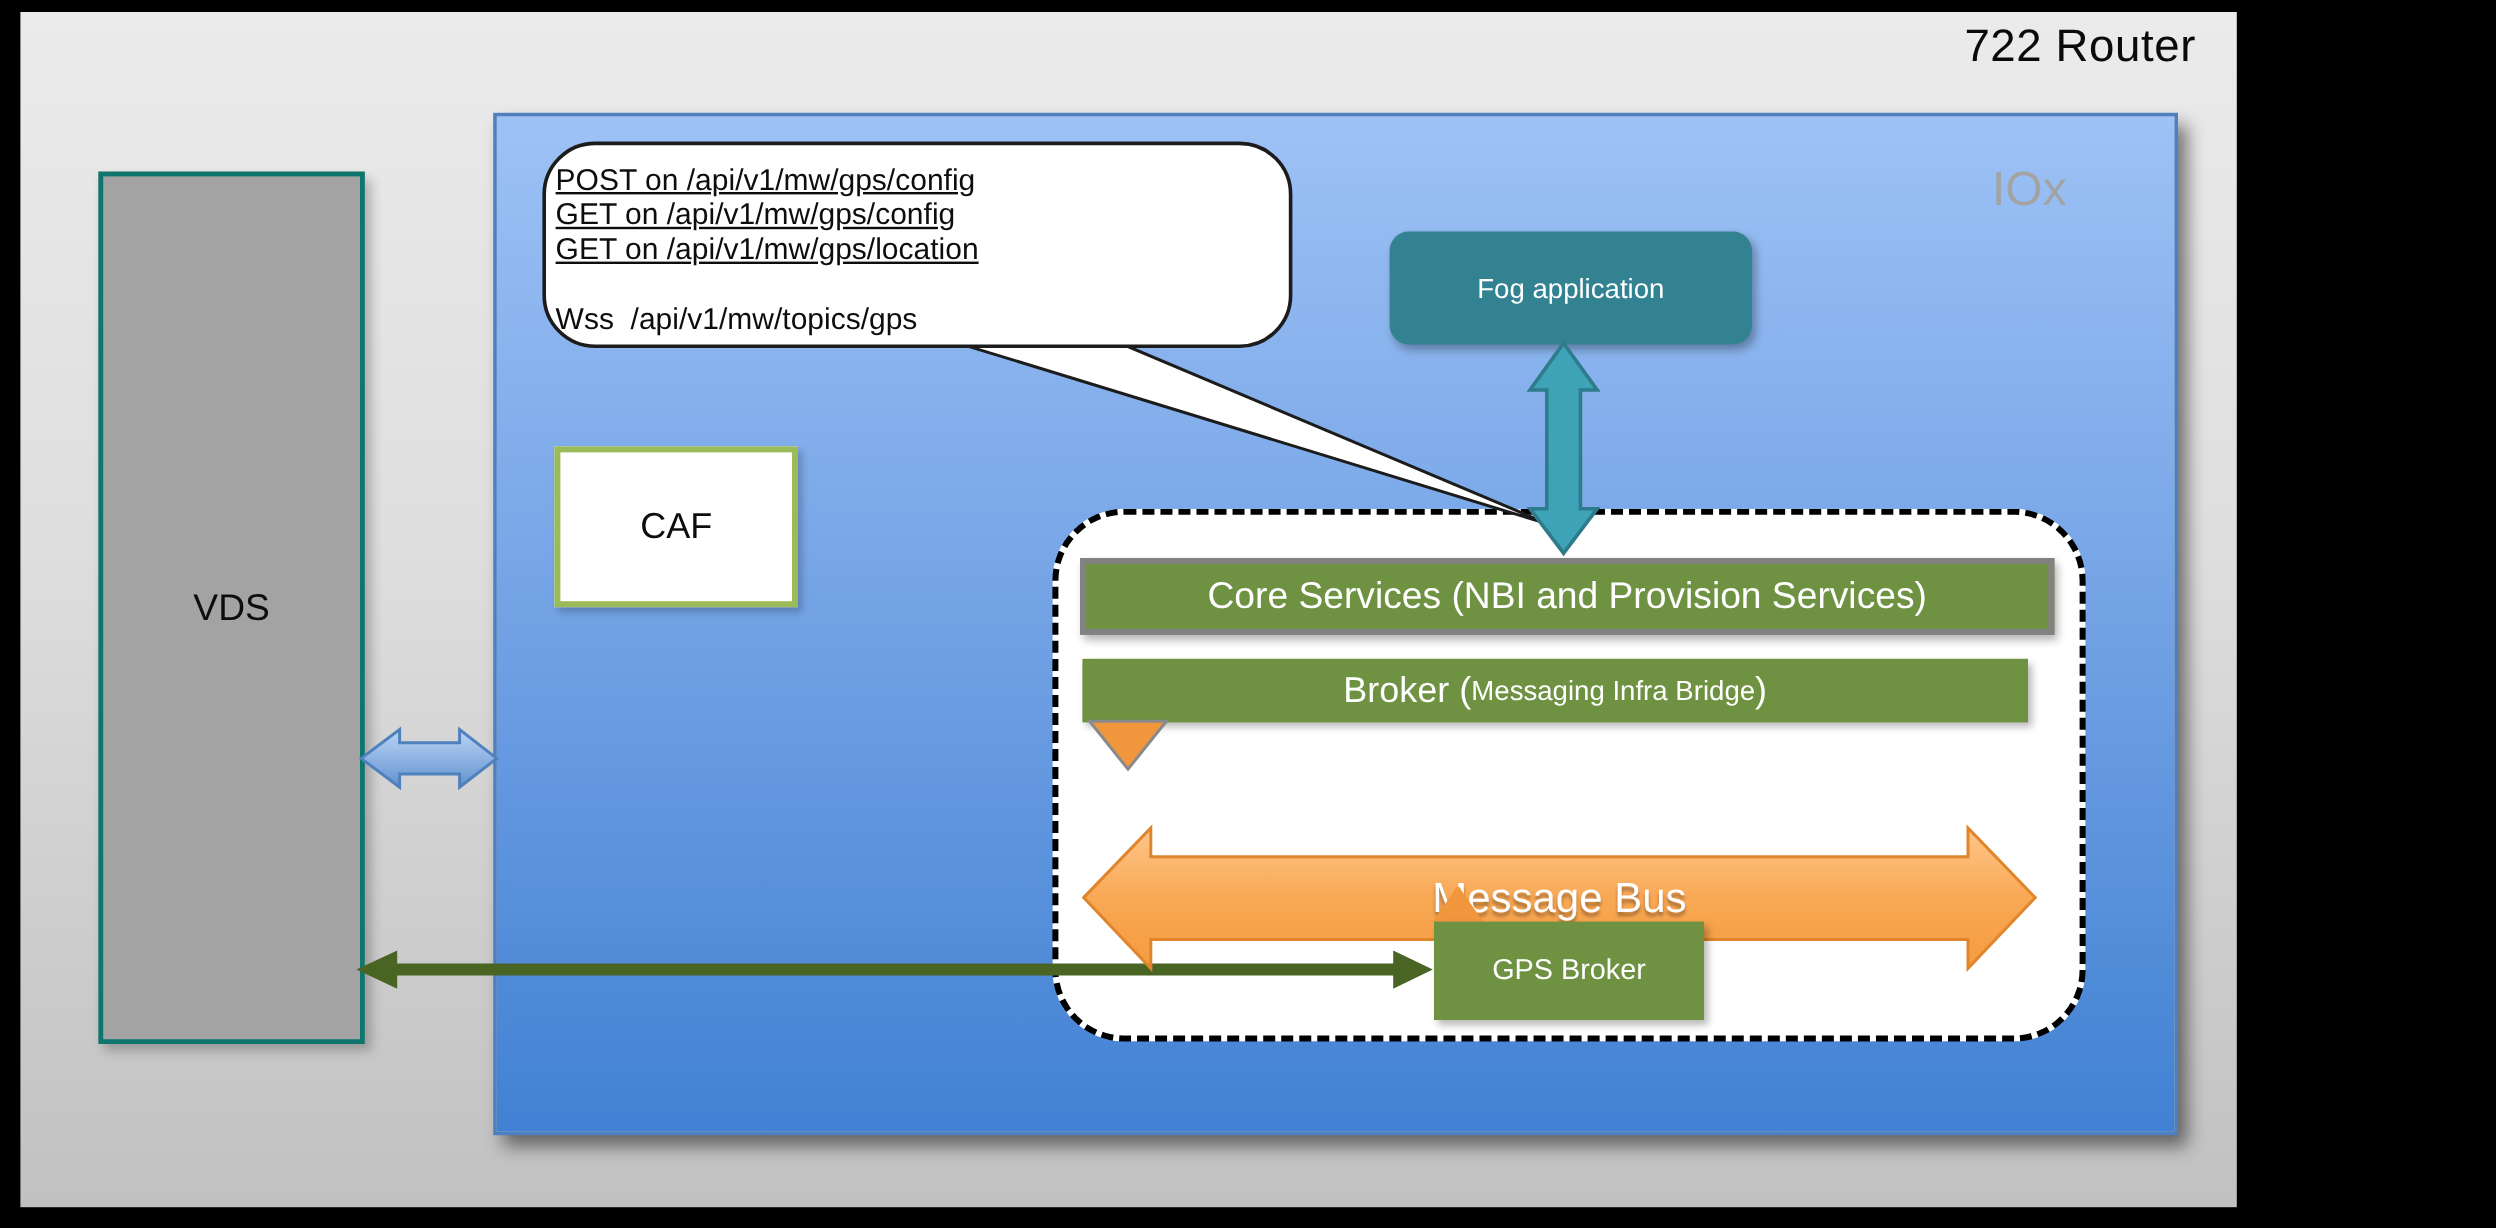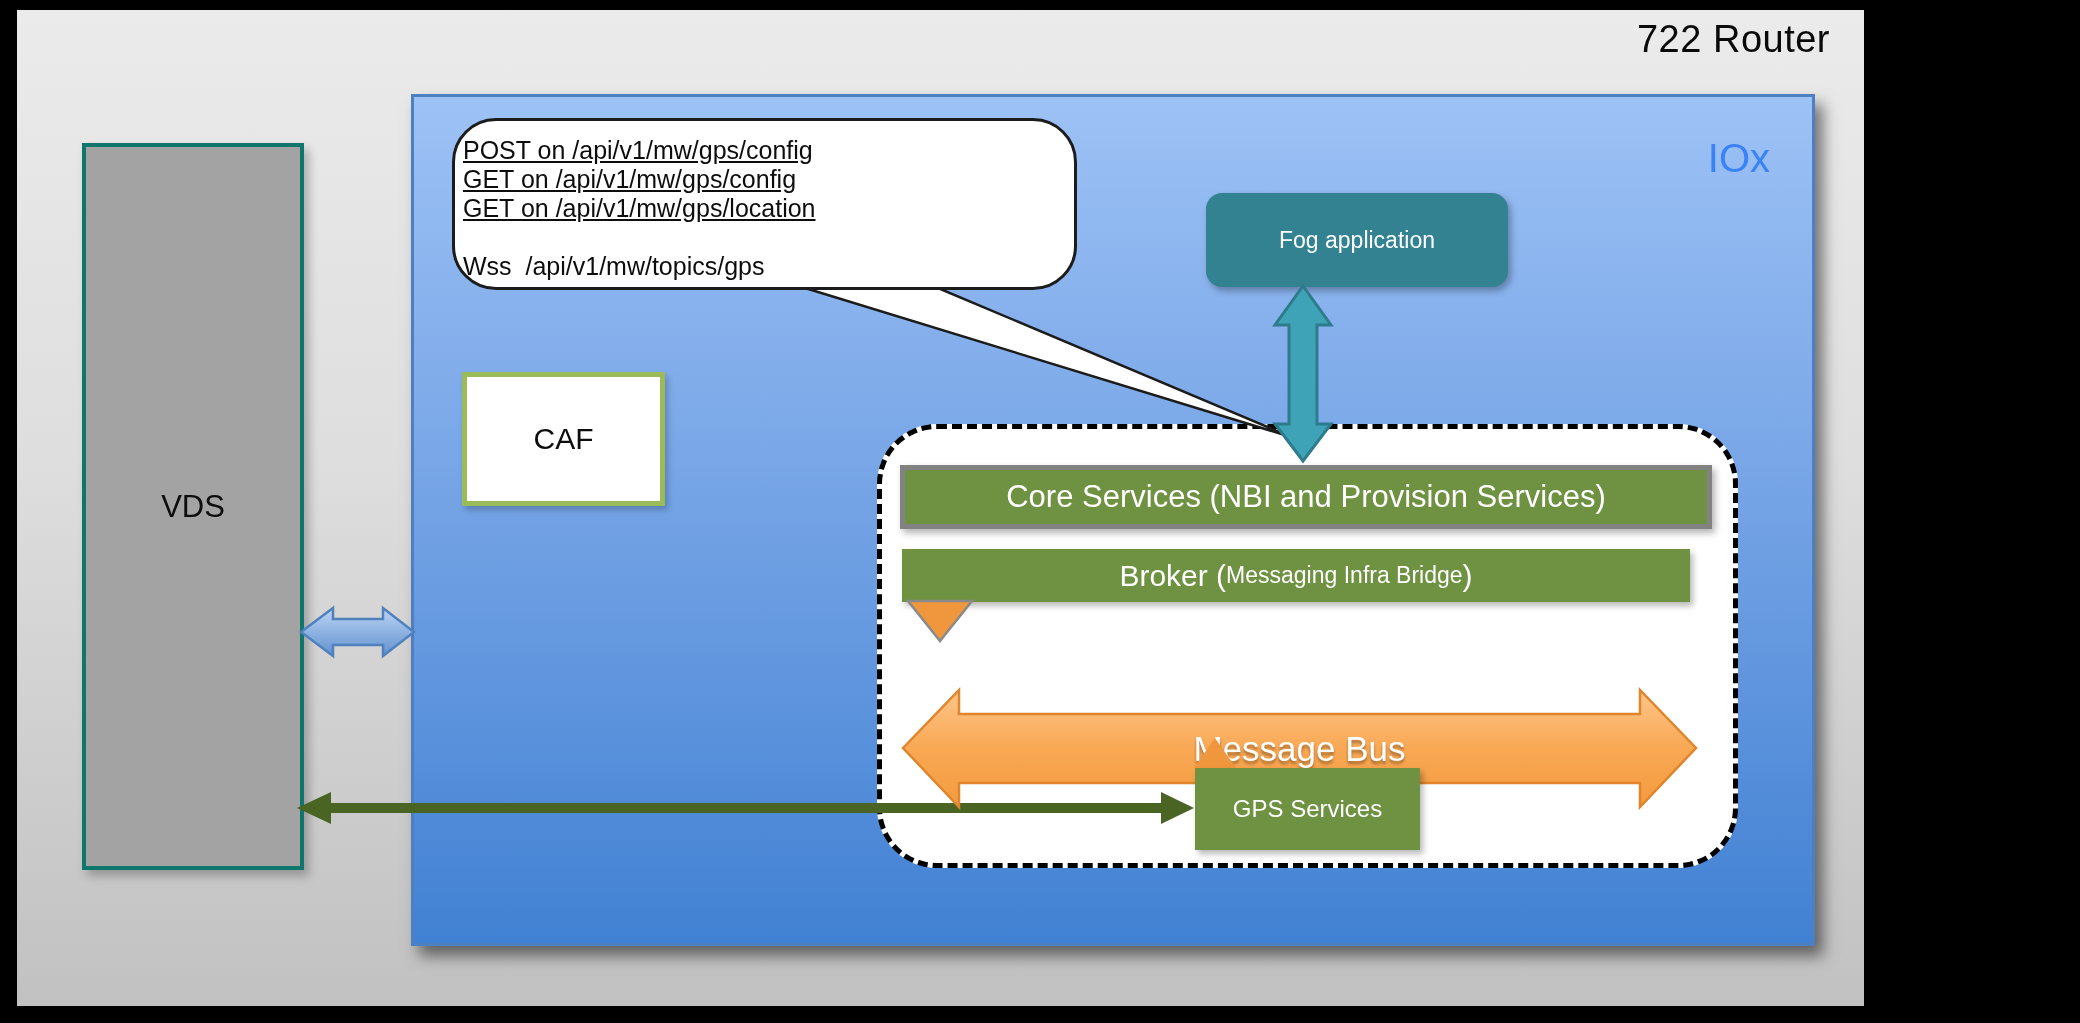--- a/index.html
+++ b/index.html
@@ -15,41 +15,41 @@
 
   .vds-box{left:82px;top:143px;width:222px;height:727px;background:#a3a3a3;
            border:4px solid #0f766e;box-sizing:border-box;
            box-shadow:5px 6px 9px rgba(0,0,0,0.25);
            display:flex;align-items:center;justify-content:center;}
   .vds-box .lbl{font-size:31px;}
 
   .iox-box{left:411px;top:94px;width:1404px;height:852px;box-sizing:border-box;
            background:linear-gradient(180deg,#9dc2f6 0%,#74a3e5 48%,#4181d3 100%);
            border:3px solid #4e7fc1;box-shadow:8px 10px 14px rgba(0,0,0,0.5);}
-  .iox-label{left:1660px;top:136px;width:110px;text-align:right;font-size:40px;color:#3b82f6;}
+  .iox-label{left:1660px;top:136px;width:110px;text-align:left;font-size:40px;color:#a3a3a3;}
 
   .caf-box{left:462px;top:372px;width:203px;height:134px;background:#fff;
            border:5px solid #9bbb59;box-sizing:border-box;
            box-shadow:3px 4px 6px rgba(0,0,0,0.22);
            display:flex;align-items:center;justify-content:center;font-size:30px;}
 
   .bubble{left:452px;top:118px;width:625px;height:172px;background:#fff;
           border:3px solid #1c1c1c;border-radius:44px;box-sizing:border-box;
           padding:15px 0 0 8px;}
   .bubble-line{font-size:25px;line-height:29px;white-space:pre;}
   .bubble-line.u{text-decoration:underline;}
   .bubble-gap{height:29px;}
 
   .dashed-box{left:877px;top:424px;width:861px;height:444px;background:#fff;
               border:5px dashed #000;border-radius:60px;box-sizing:border-box;}
 
   .fog-box{left:1158px;top:193px;width:302px;height:94px;background:#338291;
            border-radius:16px;box-shadow:3px 4px 7px rgba(0,0,0,0.3);
            display:flex;align-items:center;justify-content:center;
-           color:#fff;font-size:23px;margin-left:48px;}
+           color:#fff;font-size:23px;}
 
   .core-bar{left:900px;top:465px;width:812px;height:64px;background:#6f9242;
             border:5px solid #828282;box-sizing:border-box;
             box-shadow:3px 4px 7px rgba(0,0,0,0.3);
             display:flex;align-items:center;justify-content:center;
             color:#fff;font-size:31px;}
   .broker-bar{left:902px;top:549px;width:788px;height:53px;background:#6f9242;
             box-shadow:3px 4px 6px rgba(0,0,0,0.28);
             display:flex;align-items:center;justify-content:center;
             color:#fff;}
@@ -137,21 +137,21 @@
     </defs>
     <polygon points="2,61 58,3 58,27 739,27 739,3 795,61 739,120 739,96 58,96 58,120" fill="url(#gradMB)" stroke="#e0852c" stroke-width="2.5"></polygon>
   </svg>
   <div class="abs mb-label">Message Bus</div>
 
   <svg class="abs" style="left:1192px;top:736px;" width="46" height="34">
     <polygon points="23,2 44,32 2,32" fill="#f0963c"></polygon>
   </svg>
 
   <div class="abs gps-box">
-    <span>GPS Services</span>
+    <span>GPS Broker</span>
   </div>
 
   <svg class="abs" style="left:299px;top:604px;" width="117" height="56">
     <defs>
       <linearGradient id="gradBlue" x1="0" y1="0" x2="0" y2="1">
         <stop offset="0" stop-color="#bcd5f5"></stop>
         <stop offset="1" stop-color="#6191cf"></stop>
       </linearGradient>
     </defs>
     <polygon points="2,28 34,4 34,15 84,15 84,4 115,28 84,52 84,41 34,41 34,52" fill="url(#gradBlue)" stroke="#4f81bd" stroke-width="2.5"></polygon>

